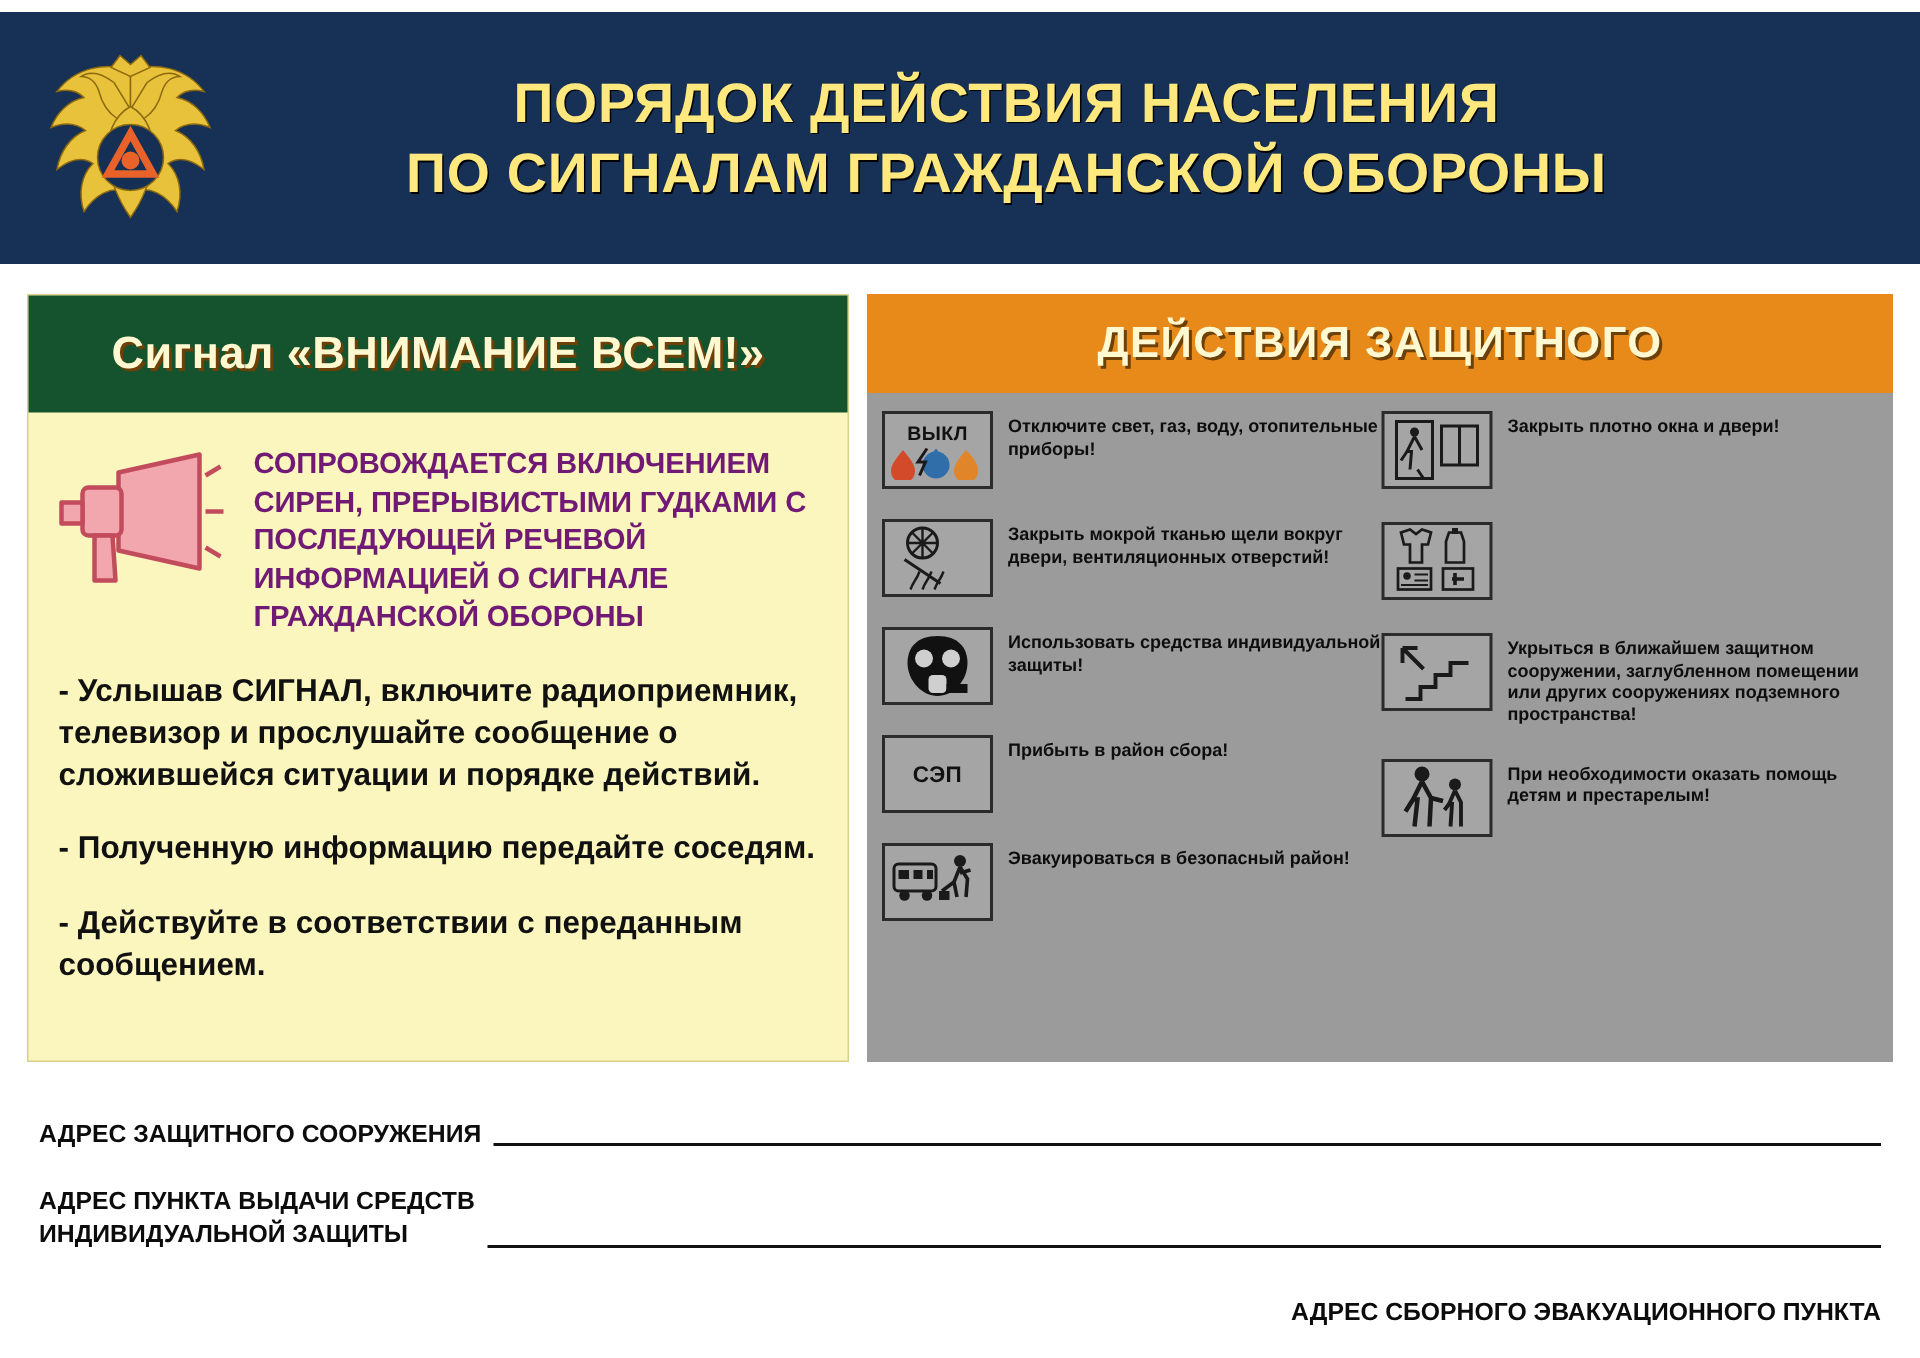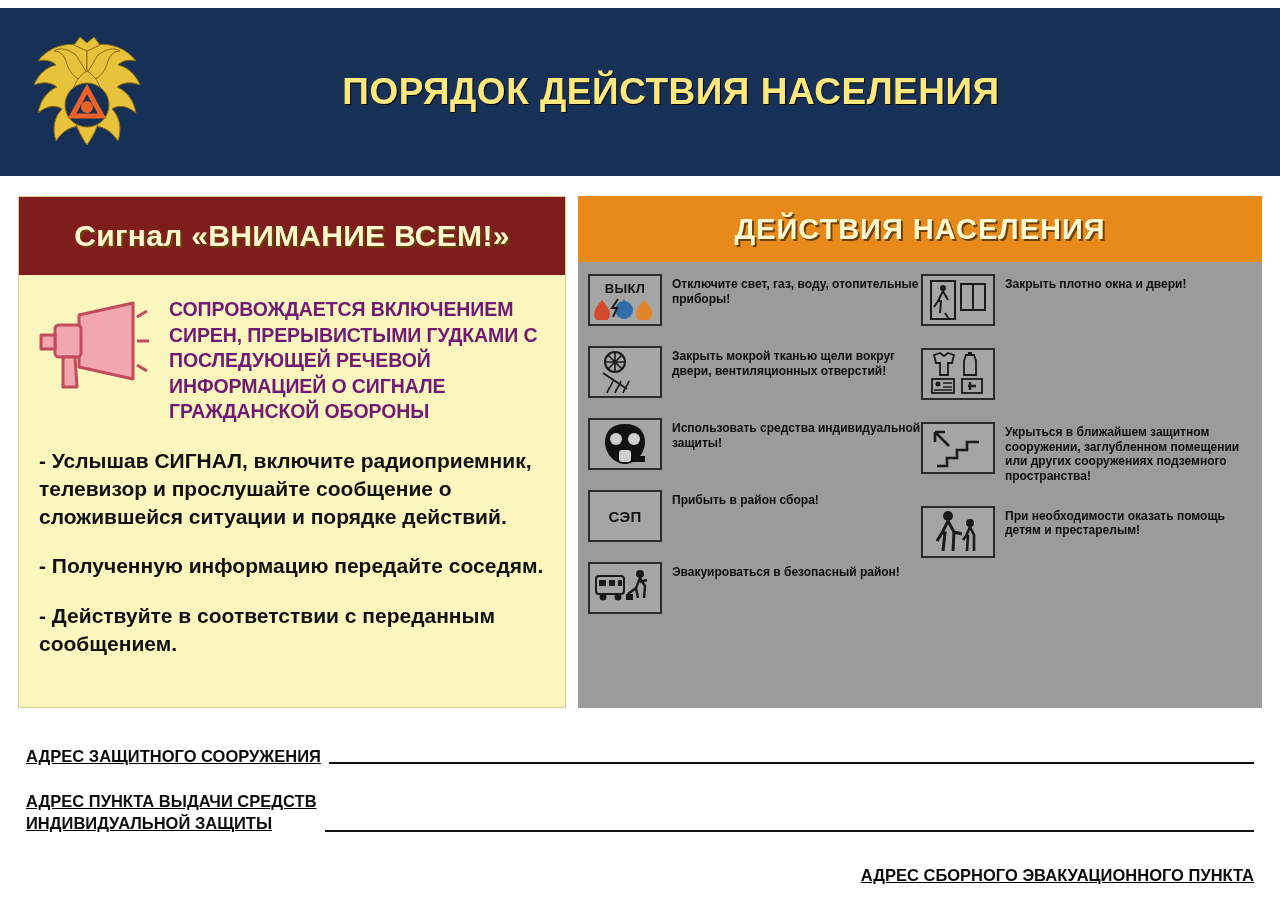--- a/index.html
+++ b/index.html
@@ -52,21 +52,21 @@
   
   .left-panel {
     position: absolute;
     left: 18px; top: 196px;
     width: 548px; height: 512px;
     background: #fbf6bd;
     border: 1px solid #d9d090;
   }
   .left-head {
     height: 78px;
-    background: #7f1d1d;
+    background: #14532d;
     display: flex;
     align-items: center;
     justify-content: center;
   }
   .left-head span {
     color: #fff8d0;
     font-size: 30px;
     font-weight: bold;
     text-shadow: 2px 2px 0 #6d4008;
     letter-spacing: 0.3px;
@@ -171,21 +171,20 @@
     letter-spacing: 0.3px;
   }
   .icon-label.small { font-size: 13px; }
 
   
   .footer {
     position: absolute;
     left: 0; top: 722px;
     width: 1280px;
     padding: 0 26px;
-    text-decoration: underline;
   }
   .addr {
     display: flex;
     align-items: flex-end;
     margin-top: 24px;
   }
   .addr .lbl {
     font-weight: bold;
     font-size: 16.5px;
     color: #0c0c0c;
@@ -227,20 +226,21 @@
           <circle cx="71" cy="84" r="22"></circle>
         </g>
         <g>
           <polygon points="71,68 86,95 56,95" fill="none" stroke="#e8622a" stroke-width="5"></polygon>
           <circle cx="71" cy="86" r="6" fill="#e8622a"></circle>
         </g>
       </svg>
     </div>
     <div class="header-titles">
       <div class="line">ПОРЯДОК ДЕЙСТВИЯ НАСЕЛЕНИЯ</div>
+      <div class="line">ПО СИГНАЛАМ ГРАЖДАНСКОЙ ОБОРОНЫ</div>
     </div>
   </div>
 
   <div class="left-panel">
     <div class="left-head">
       <span>Сигнал «ВНИМАНИЕ ВСЕМ!»</span>
     </div>
     <div class="left-body">
       <div class="megaphone-row">
         <div class="megaphone">
@@ -263,21 +263,21 @@
       <div class="bullets">
         <p>- Услышав СИГНАЛ, включите радиоприемник, телевизор и прослушайте сообщение о сложившейся ситуации и порядке действий.</p>
         <p>- Полученную информацию передайте соседям.</p>
         <p>- Действуйте в соответствии с переданным сообщением.</p>
       </div>
     </div>
   </div>
 
   <div class="right-panel">
     <div class="right-head">
-      <span>ДЕЙСТВИЯ НАСЕЛЕНИЯ</span>
+      <span>ДЕЙСТВИЯ ЗАЩИТНОГО</span>
     </div>
     <div class="right-cols">
 
       <div class="col col-left">
 
         <div class="action-item">
           <div class="icon-box">
             <div style="display:flex;flex-direction:column;align-items:center;gap:2px;">
               <span class="icon-label small">ВЫКЛ</span>
               <svg width="62" height="22" viewBox="0 0 62 22">

